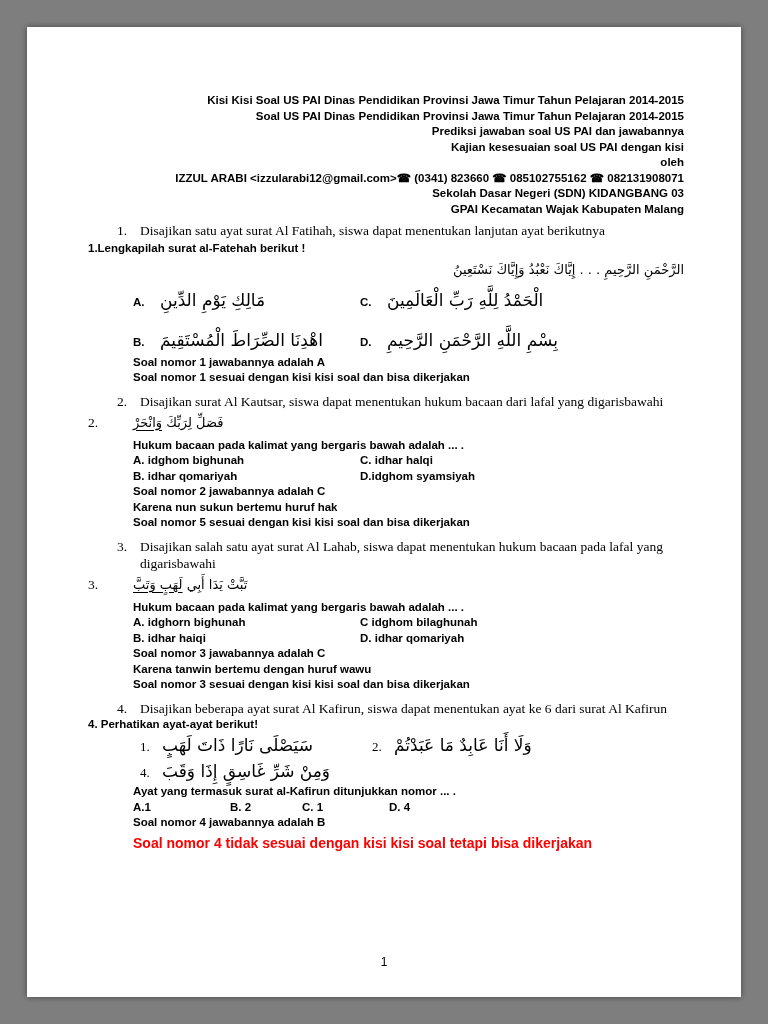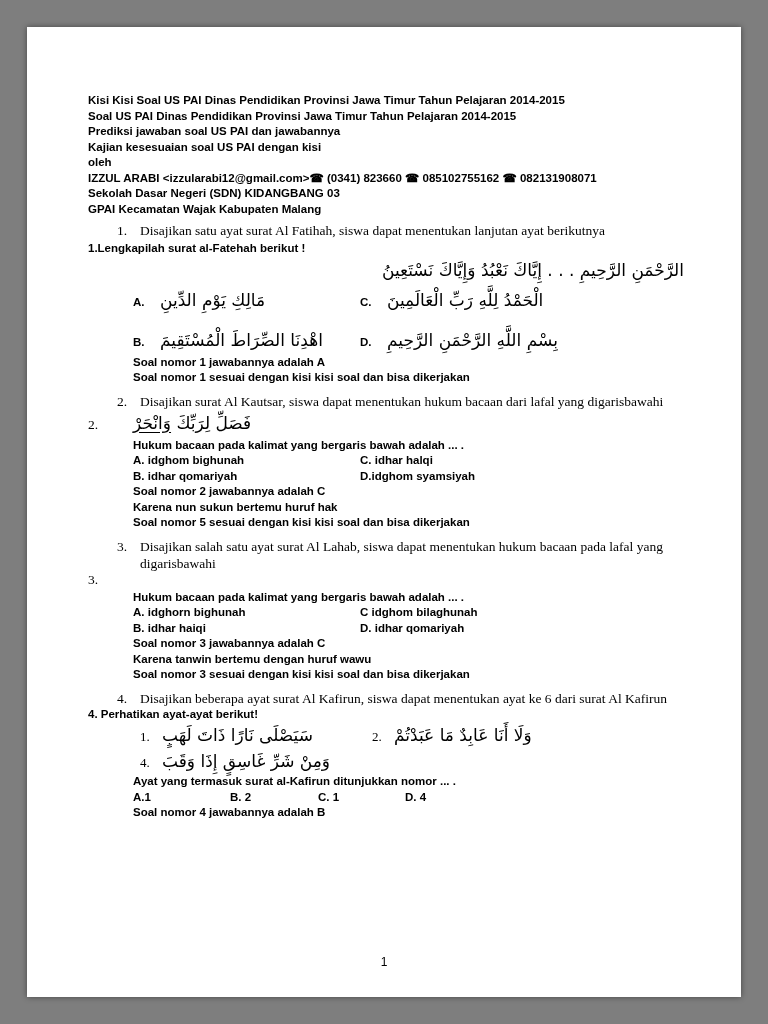--- a/index.html
+++ b/index.html
@@ -12,48 +12,48 @@
   .viewer { width:768px; height:1024px; padding:27px; }
   .page {
     width:714px; height:970px;
     background: var(--page-bg, #fff);
     position:relative;
     padding:66px 57px 0 61px;
     overflow:hidden;
     box-shadow:0 0 6px rgba(0,0,0,.45);
   }
   
-  .doc-header { text-align:left; margin-bottom:5px; }
+  .doc-header { text-align:right; margin-bottom:5px; }
   .h-line { font-weight:bold; font-size:11.5px; line-height:15.5px; white-space:nowrap; }
   
   .q-intro { display:flex; margin-left:29px; font-family:"Liberation Serif", serif; font-size:13.5px; line-height:17px; }
   .q-num { flex:none; width:23px; }
   .q-text { flex:1; }
   
   .b { font-weight:bold; font-size:11.5px; line-height:15.5px; }
   .indent { margin-left:45px; }
   .outdent { margin-left:0; }
   
   .arabic { font-family:"DejaVu Sans", sans-serif; }
-  .verse { font-size:17px; line-height:26px; }
+  .verse { font-size:13px; line-height:26px; }
   .verse-row { display:flex; align-items:baseline; }
   .item-num { flex:none; width:45px; font-family:"Liberation Serif", serif; font-size:13.5px; }
   .ul { text-decoration:underline; text-underline-offset:3px; }
   
   .opts2 { display:grid; grid-template-columns:227px 1fr; margin-left:45px; }
   .opts2.ar { row-gap:14px; margin-top:4px; margin-bottom:2px; }
   .opt { white-space:nowrap; }
   .opt .arabic { font-size:17px; line-height:26px; }
   .opt-label { display:inline-block; width:27px; font-weight:bold; font-size:11.5px; }
   .verse-grid { display:grid; grid-template-columns:232px 1fr; margin-left:45px; padding-left:7px; }
   .verse-grid .opt .arabic { font-size:17px; line-height:26px; }
   .verse-grid .opt-label { width:22px; font-weight:normal; font-family:"Liberation Serif", serif; font-size:13px; }
   .q4opts { display:flex; }
   .q4opts span:nth-child(1){ width:97px; }
-  .q4opts span:nth-child(2){ width:88px; }
+  .q4opts span:nth-child(2){ width:72px; }
   .q4opts span:nth-child(3){ width:87px; }
   .red { color:var(--accent-red, #ff0000); font-size:14px; line-height:19px; margin-top:3px; }
   .question { margin-bottom:7px; }
   .mb2 { margin-bottom:2px; }
   .page-number { position:absolute; bottom:28px; left:0; width:100%; text-align:center; font-size:12px; }
 </style>
 </head>
 <body>
 
 <div class="viewer">
@@ -116,20 +116,21 @@
       <div class="b indent">Soal nomor 5 sesuai dengan kisi kisi soal dan bisa dikerjakan</div>
     </section>
 
     <section class="question">
       <div class="q-intro">
         <span class="q-num">3.</span>
         <span class="q-text">Disajikan salah satu ayat surat Al Lahab, siswa dapat menentukan hukum bacaan pada lafal yang digarisbawahi</span>
       </div>
       <div class="verse-row mb2">
         <span class="item-num">3.</span>
+        <span class="arabic verse" dir="rtl"><span>تَبَّتْ يَدَا أَبِي</span> <span class="ul">لَهَبٍ وَتَبَّ</span></span>
       </div>
       <div class="b indent">Hukum bacaan pada kalimat yang bergaris bawah adalah ... .</div>
       <div class="opts2 b">
         <span>A. idghorn bighunah</span>
         <span>C idghom bilaghunah</span>
         <span>B. idhar haiqi</span>
         <span>D. idhar qomariyah</span>
       </div>
       <div class="b indent">Soal nomor 3 jawabannya adalah C</div>
       <div class="b indent">Karena tanwin bertemu dengan huruf wawu</div>
@@ -154,17 +155,18 @@
         </div>
       </div>
       <div class="b indent">Ayat yang termasuk surat al-Kafirun ditunjukkan nomor ... .</div>
       <div class="q4opts b indent">
         <span>A.1</span>
         <span>B. 2</span>
         <span>C. 1</span>
         <span>D. 4</span>
       </div>
       <div class="b indent">Soal nomor 4 jawabannya adalah B</div>
+      <div class="b red indent">Soal nomor 4 tidak sesuai dengan kisi kisi soal tetapi bisa dikerjakan</div>
     </section>
 
     <div class="page-number">1</div>
   </div>
 </div>
 
 </body></html>

